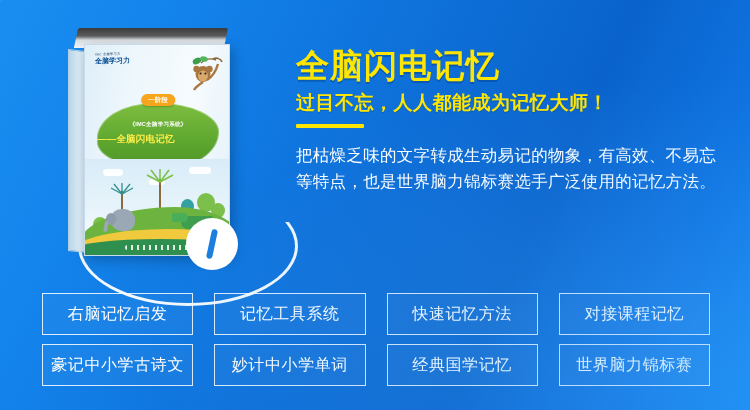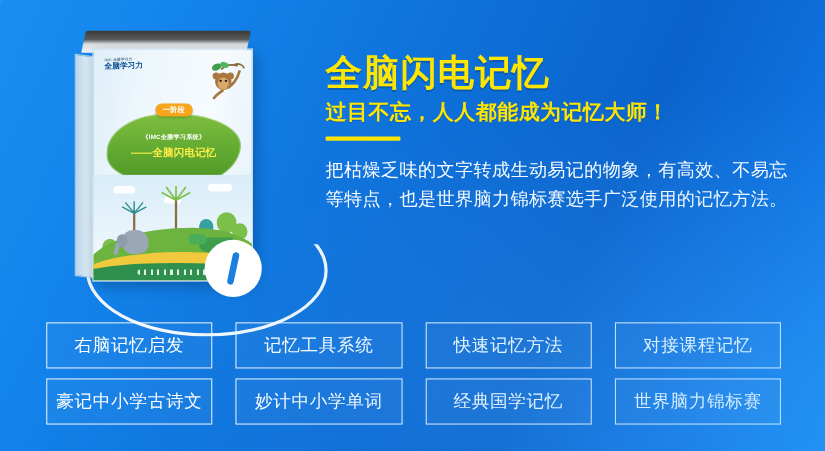--- a/index.html
+++ b/index.html
@@ -108,21 +108,21 @@
     white-space:nowrap;
     box-shadow:0 1px 2px rgba(0,0,0,.2);
   }
   .blob-l1 {
     position:absolute; left:0; right:0; top:18px;
     text-align:center; color:#ffffff;
     font-size:5.6px; font-weight:bold; letter-spacing:.2px;
   }
   .blob-l2 {
     position:absolute; left:0; right:0; top:30px;
-    text-align:center; color:#ffef46;
+    text-align:left; color:#ffef46;
     font-size:9.5px; font-weight:bold; letter-spacing:.2px;
   }
 
   .scene {
     position:absolute; left:0; right:0; bottom:0; height:96px;
     background:linear-gradient(180deg,#d8ecf8 0%,#eaf5fb 60%,#ffffff 100%);
     overflow:hidden;
   }
   .hill {
     position:absolute; left:-6px; bottom:6px; width:160px; height:42px;

